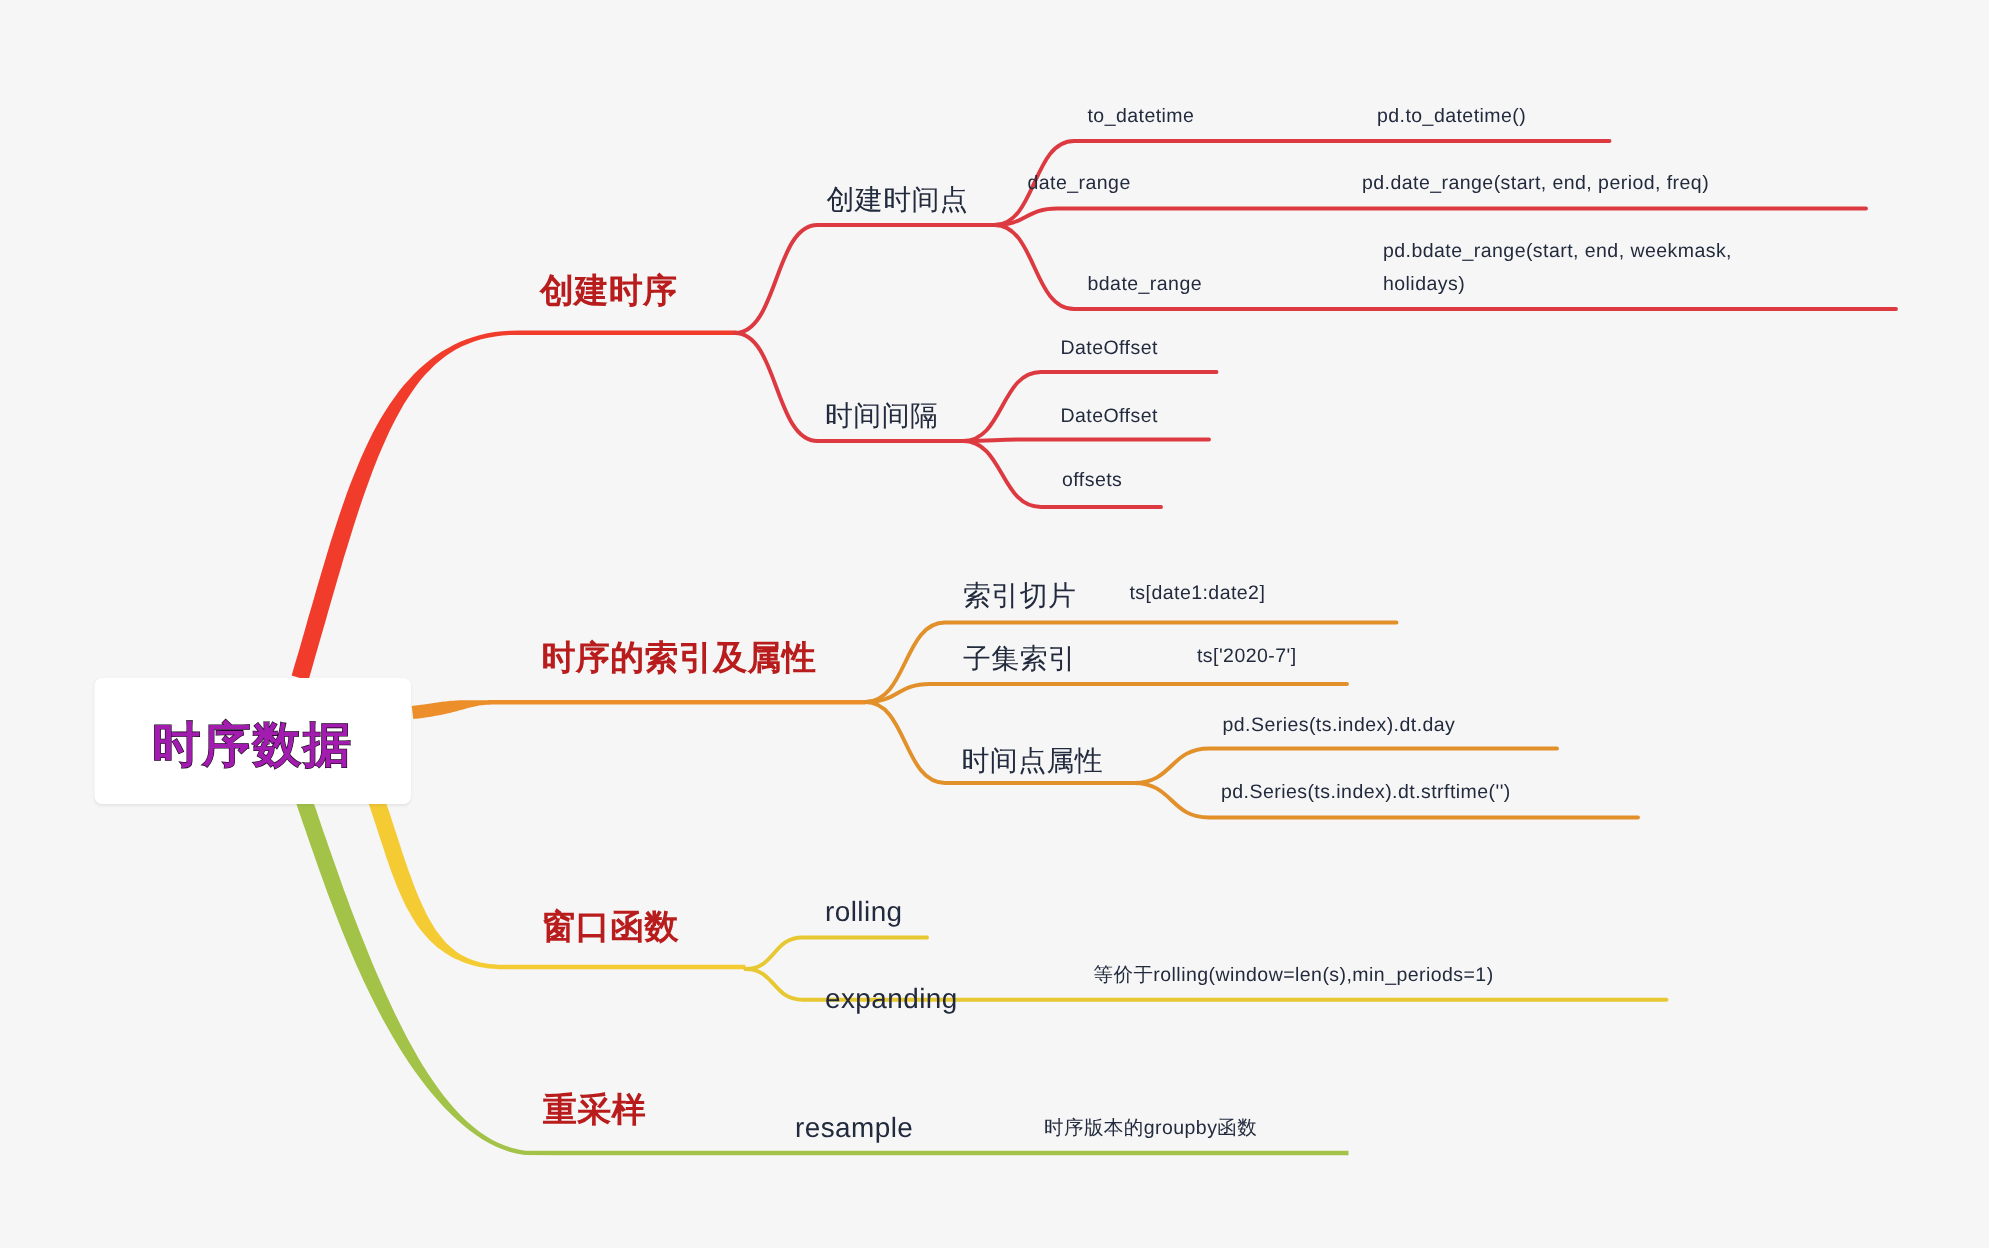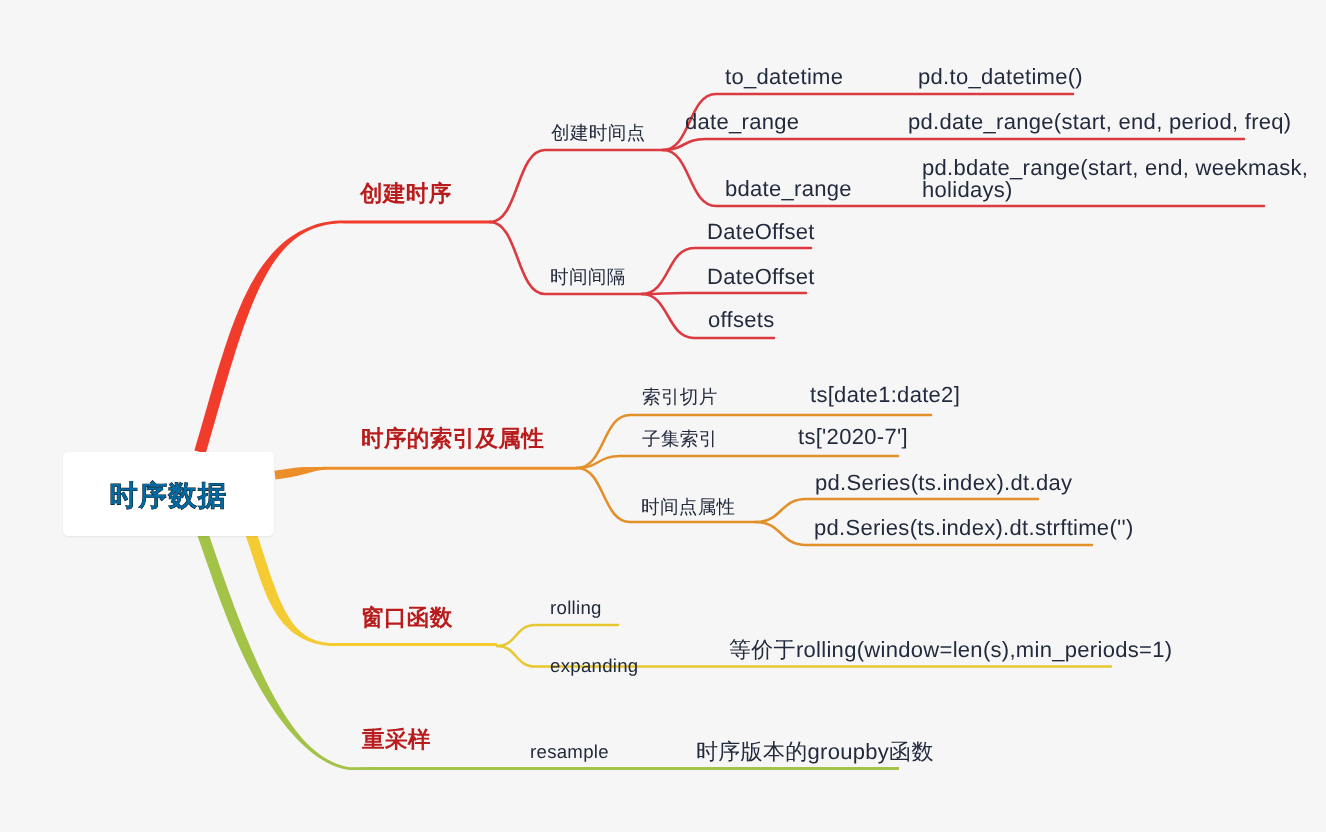--- a/index.html
+++ b/index.html
@@ -12,28 +12,28 @@
     text-rendering:geometricPrecision;
   }
   #canvas{position:relative;width:1326px;height:832px;}
   svg#wires{position:absolute;left:0;top:0;width:1326px;height:832px;}
   .node-label{
     position:absolute;white-space:pre;color:#222a3d;
     transform:translateY(-50%);line-height:21.5px;
   }
   .node-label.lvl1{font-size:22.6px;font-weight:bold;letter-spacing:0.3px;color:#b91c1c;}
   .node-label.lvl2{font-size:18.6px;letter-spacing:.3px;}
-  .node-label.lvl3{font-size:22px;letter-spacing:.3px;}
+  .node-label.lvl3{font-size:13px;letter-spacing:.3px;}
   #root-node{
     position:absolute;left:63px;top:452px;width:211px;height:84px;
     background:#fff;border-radius:5px;
     box-shadow:0 1px 2px rgba(90,90,90,.10);
     display:flex;align-items:center;justify-content:center;
   }
-  #root-node .txt{font-size:28px;font-weight:bold;color:#0369a1;letter-spacing:1.5px;position:relative;top:3px;
+  #root-node .txt{font-size:32px;font-weight:bold;color:#a21caf;letter-spacing:1.5px;position:relative;top:3px;
     -webkit-text-stroke:0.7px #000;paint-order:stroke fill;}
 </style>
 </head>
 <body>
 
 <div id="canvas">
   <svg id="wires" viewBox="0 0 1326 832">
       <path d="M194.4,450.4 L196.7,442.5 L199.0,434.8 L201.2,427.1 L203.4,419.5 L205.5,411.9 L207.7,404.5 L209.8,397.1 L211.9,389.8 L214.0,382.6 L216.1,375.6 L218.2,368.6 L220.3,361.7 L222.5,354.9 L224.6,348.3 L226.8,341.7 L229.0,335.3 L231.2,329.0 L233.5,322.9 L235.9,316.8 L238.3,311.0 L240.7,305.2 L243.2,299.6 L245.8,294.2 L248.4,288.9 L251.1,283.8 L253.9,278.9 L256.8,274.1 L259.8,269.5 L262.9,265.1 L266.0,260.9 L269.2,256.9 L272.6,253.1 L276.0,249.4 L279.5,246.0 L283.1,242.8 L286.8,239.8 L290.6,237.0 L294.5,234.4 L298.5,232.1 L302.6,229.9 L306.8,227.9 L311.1,226.2 L315.6,224.6 L320.1,223.3 L324.9,222.2 L329.7,221.4 L334.8,220.8 L339.9,220.5 L346.3,220.4 L352.6,220.4 L358.9,220.4 L365.2,220.4 L371.5,220.4 L377.8,220.4 L384.0,220.4 L390.3,220.4 L396.6,220.4 L402.9,220.4 L409.2,220.4 L415.5,220.4 L421.8,220.4 L428.1,220.4 L434.4,220.4 L440.7,220.4 L447.0,220.4 L453.3,220.4 L459.5,220.4 L465.8,220.4 L472.1,220.4 L478.4,220.4 L484.7,220.4 L491.0,220.4 L491.0,223.4 L484.7,223.4 L478.4,223.4 L472.1,223.4 L465.8,223.4 L459.5,223.4 L453.3,223.4 L447.0,223.4 L440.7,223.4 L434.4,223.4 L428.1,223.4 L421.8,223.4 L415.5,223.4 L409.2,223.4 L402.9,223.4 L396.6,223.4 L390.3,223.4 L384.0,223.4 L377.8,223.4 L371.5,223.4 L365.2,223.4 L358.9,223.4 L352.6,223.4 L346.3,223.4 L340.1,223.3 L335.0,223.7 L330.2,224.3 L325.4,225.1 L320.9,226.2 L316.5,227.5 L312.2,229.1 L308.1,230.9 L304.2,232.9 L300.4,235.2 L296.7,237.7 L293.2,240.5 L289.8,243.4 L286.6,246.6 L283.4,249.9 L280.4,253.4 L277.5,257.2 L274.7,261.1 L272.0,265.1 L269.3,269.4 L266.8,273.8 L264.3,278.4 L261.8,283.1 L259.4,288.0 L257.1,293.1 L254.8,298.3 L252.5,303.7 L250.3,309.2 L248.1,314.9 L246.0,320.7 L243.8,326.6 L241.7,332.7 L239.6,338.9 L237.5,345.3 L235.4,351.8 L233.4,358.4 L231.3,365.1 L229.2,371.9 L227.2,378.8 L225.1,385.9 L223.0,393.1 L220.9,400.3 L218.8,407.7 L216.7,415.1 L214.5,422.7 L212.3,430.3 L210.1,438.0 L207.9,445.8 L205.6,453.6 Z" fill="#f13b2b" stroke="none"></path>
       <path d="M490,222 C518.6,222 516.4,150 545,150 L663,150" fill="none" stroke="#dc3a40" stroke-width="2.6" stroke-linecap="round" stroke-linejoin="round"></path>
       <path d="M663,150 C690.6,150 688.4,94 716,94 L1073,94" fill="none" stroke="#dc3a40" stroke-width="2.6" stroke-linecap="round" stroke-linejoin="round"></path>
@@ -63,21 +63,21 @@
       <div class="node-label lvl3" style="left: 908px; top: 122px;">pd.date_range(start, end, period, freq)</div>
       <div class="node-label lvl3" style="left: 725px; top: 189px;">bdate_range</div>
       <div class="node-label lvl3" style="left: 922px; top: 178px;">pd.bdate_range(start, end, weekmask,
 holidays)</div>
       <div class="node-label lvl2" style="left: 550px; top: 277.3px; text-align: center;">时间间隔</div>
       <div class="node-label lvl3" style="left: 707px; top: 232px;">DateOffset</div>
       <div class="node-label lvl3" style="left: 707px; top: 277px;">DateOffset</div>
       <div class="node-label lvl3" style="left: 708px; top: 320px;">offsets</div>
       <div class="node-label lvl1" style="left: 361px; top: 439px;">时序的索引及属性</div>
       <div class="node-label lvl2" style="left: 642px; top: 396.7px;">索引切片</div>
-      <div class="node-label lvl3" style="left: 810px; top: 394.5px;">ts[date1:date2]</div>
+      <div class="node-label lvl3" style="left: 753px; top: 394.5px;">ts[date1:date2]</div>
       <div class="node-label lvl2" style="left: 642px; top: 439px;">子集索引</div>
       <div class="node-label lvl3" style="left: 798px; top: 436.5px;">ts['2020-7']</div>
       <div class="node-label lvl2" style="left: 641px; top: 507.4px; text-align: right;">时间点属性</div>
       <div class="node-label lvl3" style="left: 815px; top: 483px;">pd.Series(ts.index).dt.day</div>
       <div class="node-label lvl3" style="left: 814px; top: 528px;">pd.Series(ts.index).dt.strftime('')</div>
       <div class="node-label lvl1" style="left: 361px; top: 617.6px;">窗口函数</div>
       <div class="node-label lvl2" style="left: 550px; top: 608px;">rolling</div>
       <div class="node-label lvl2" style="left: 550px; top: 650px; margin-top: 16px;">expanding</div>
       <div class="node-label lvl3" style="left: 729px; top: 650px;">等价于rolling(window=len(s),min_periods=1)</div>
       <div class="node-label lvl1" style="left: 362px; top: 740.3px;">重采样</div>

